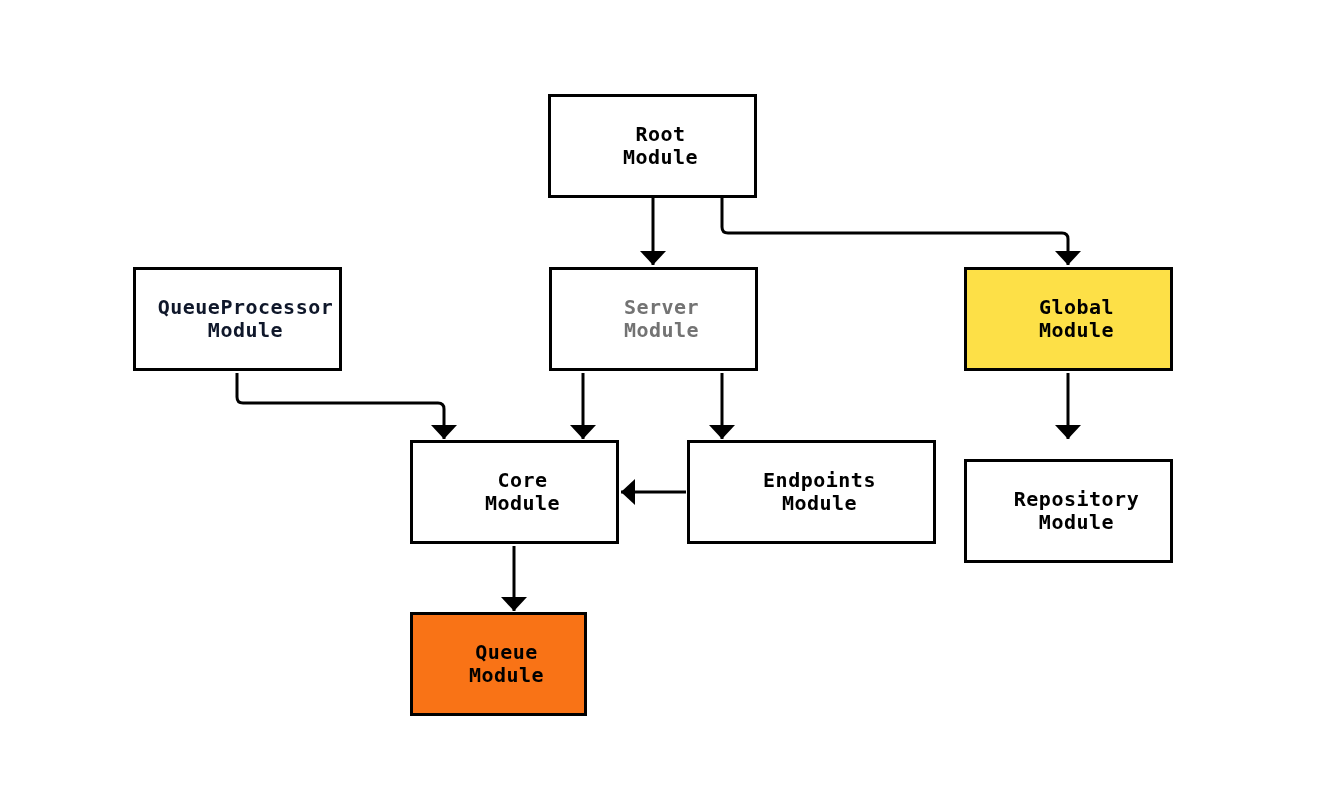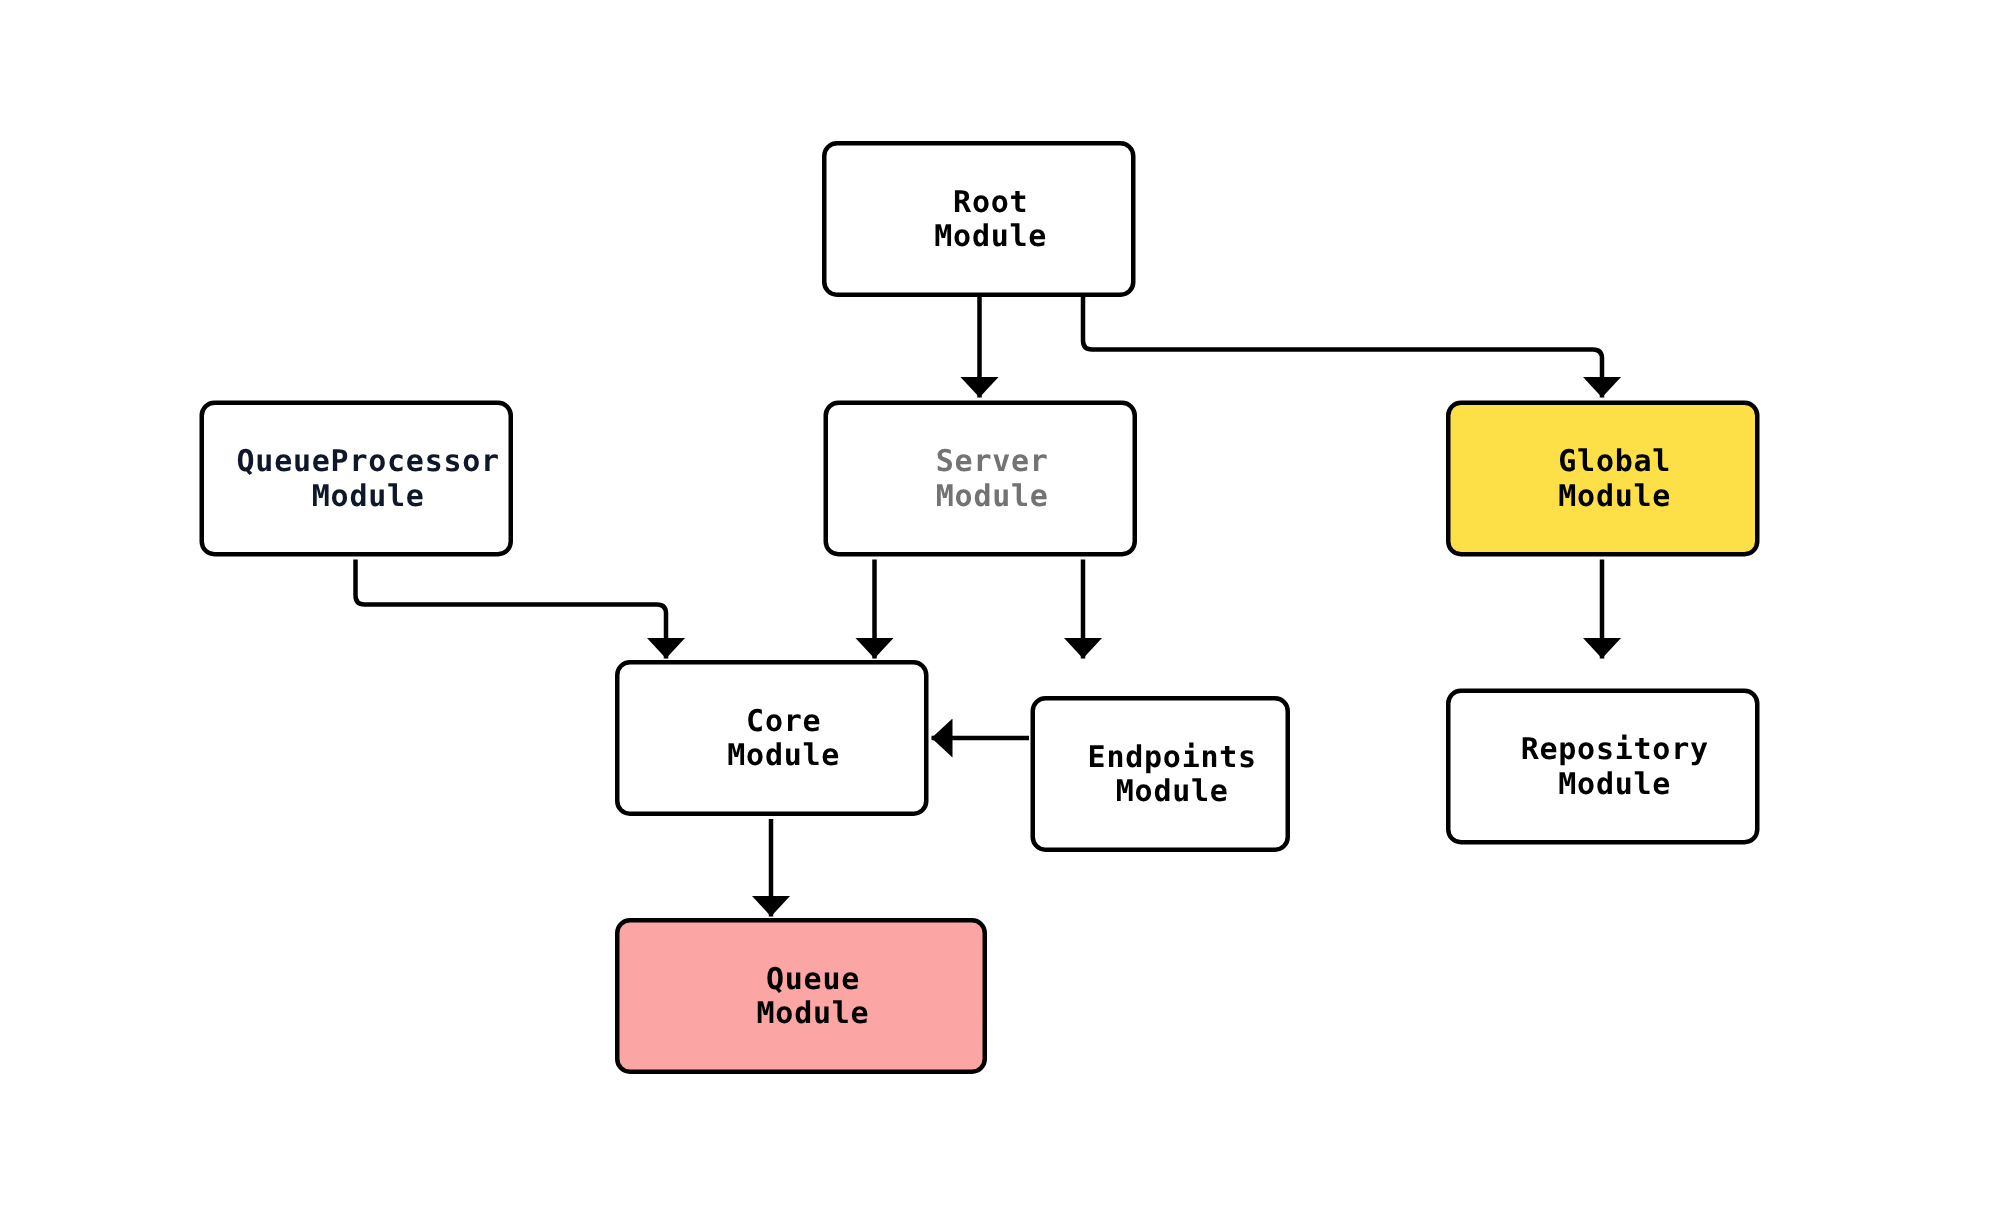--- a/index.html
+++ b/index.html
@@ -25,21 +25,21 @@
   #edge-layer path.edge {
     fill: none;
     stroke: #000000;
     stroke-width: 3;
   }
   .node {
     position: absolute;
     box-sizing: border-box;
     background: #ffffff;
     border: 3px solid #000000;
-    border-radius: 10px;
+    border-radius: 0;
     display: flex;
     align-items: center;
     justify-content: center;
     text-align: center;
     padding-left: 16px;
   }
   .node .node-label {
     font-weight: bold;
     font-size: 20px;
     line-height: 23px;
@@ -83,26 +83,26 @@
 Module</span>
       </div>
       <div class="node" style="left: 964px; top: 267px; width: 209px; height: 104px; background: #fde047; border-color: rgb(0, 0, 0);">
         <span class="node-label" style="color: rgb(0, 0, 0);">Global
 Module</span>
       </div>
       <div class="node" style="left: 410px; top: 440px; width: 209px; height: 104px; background: rgb(255, 255, 255); border-color: rgb(0, 0, 0);">
         <span class="node-label" style="color: rgb(0, 0, 0);">Core
 Module</span>
       </div>
-      <div class="node" style="left: 687px; top: 440px; width: 173px; height: 104px; background: rgb(255, 255, 255); border-color: rgb(0, 0, 0); margin-top: 24px;">
+      <div class="node" style="left: 687px; top: 440px; width: 249px; height: 104px; background: rgb(255, 255, 255); border-color: rgb(0, 0, 0);">
         <span class="node-label" style="color: rgb(0, 0, 0);">Endpoints
 Module</span>
       </div>
       <div class="node" style="left: 964px; top: 459px; width: 209px; height: 104px; background: rgb(255, 255, 255); border-color: rgb(0, 0, 0);">
         <span class="node-label" style="color: rgb(0, 0, 0);">Repository
 Module</span>
       </div>
-      <div class="node" style="left: 410px; top: 612px; width: 248px; height: 104px; background: #fca5a5; border-color: rgb(0, 0, 0);">
+      <div class="node" style="left: 410px; top: 612px; width: 177px; height: 104px; background: #f97316; border-color: rgb(0, 0, 0);">
         <span class="node-label" style="color: rgb(0, 0, 0);">Queue
 Module</span>
       </div>
     </div>
 </div>
 
 </body></html>

